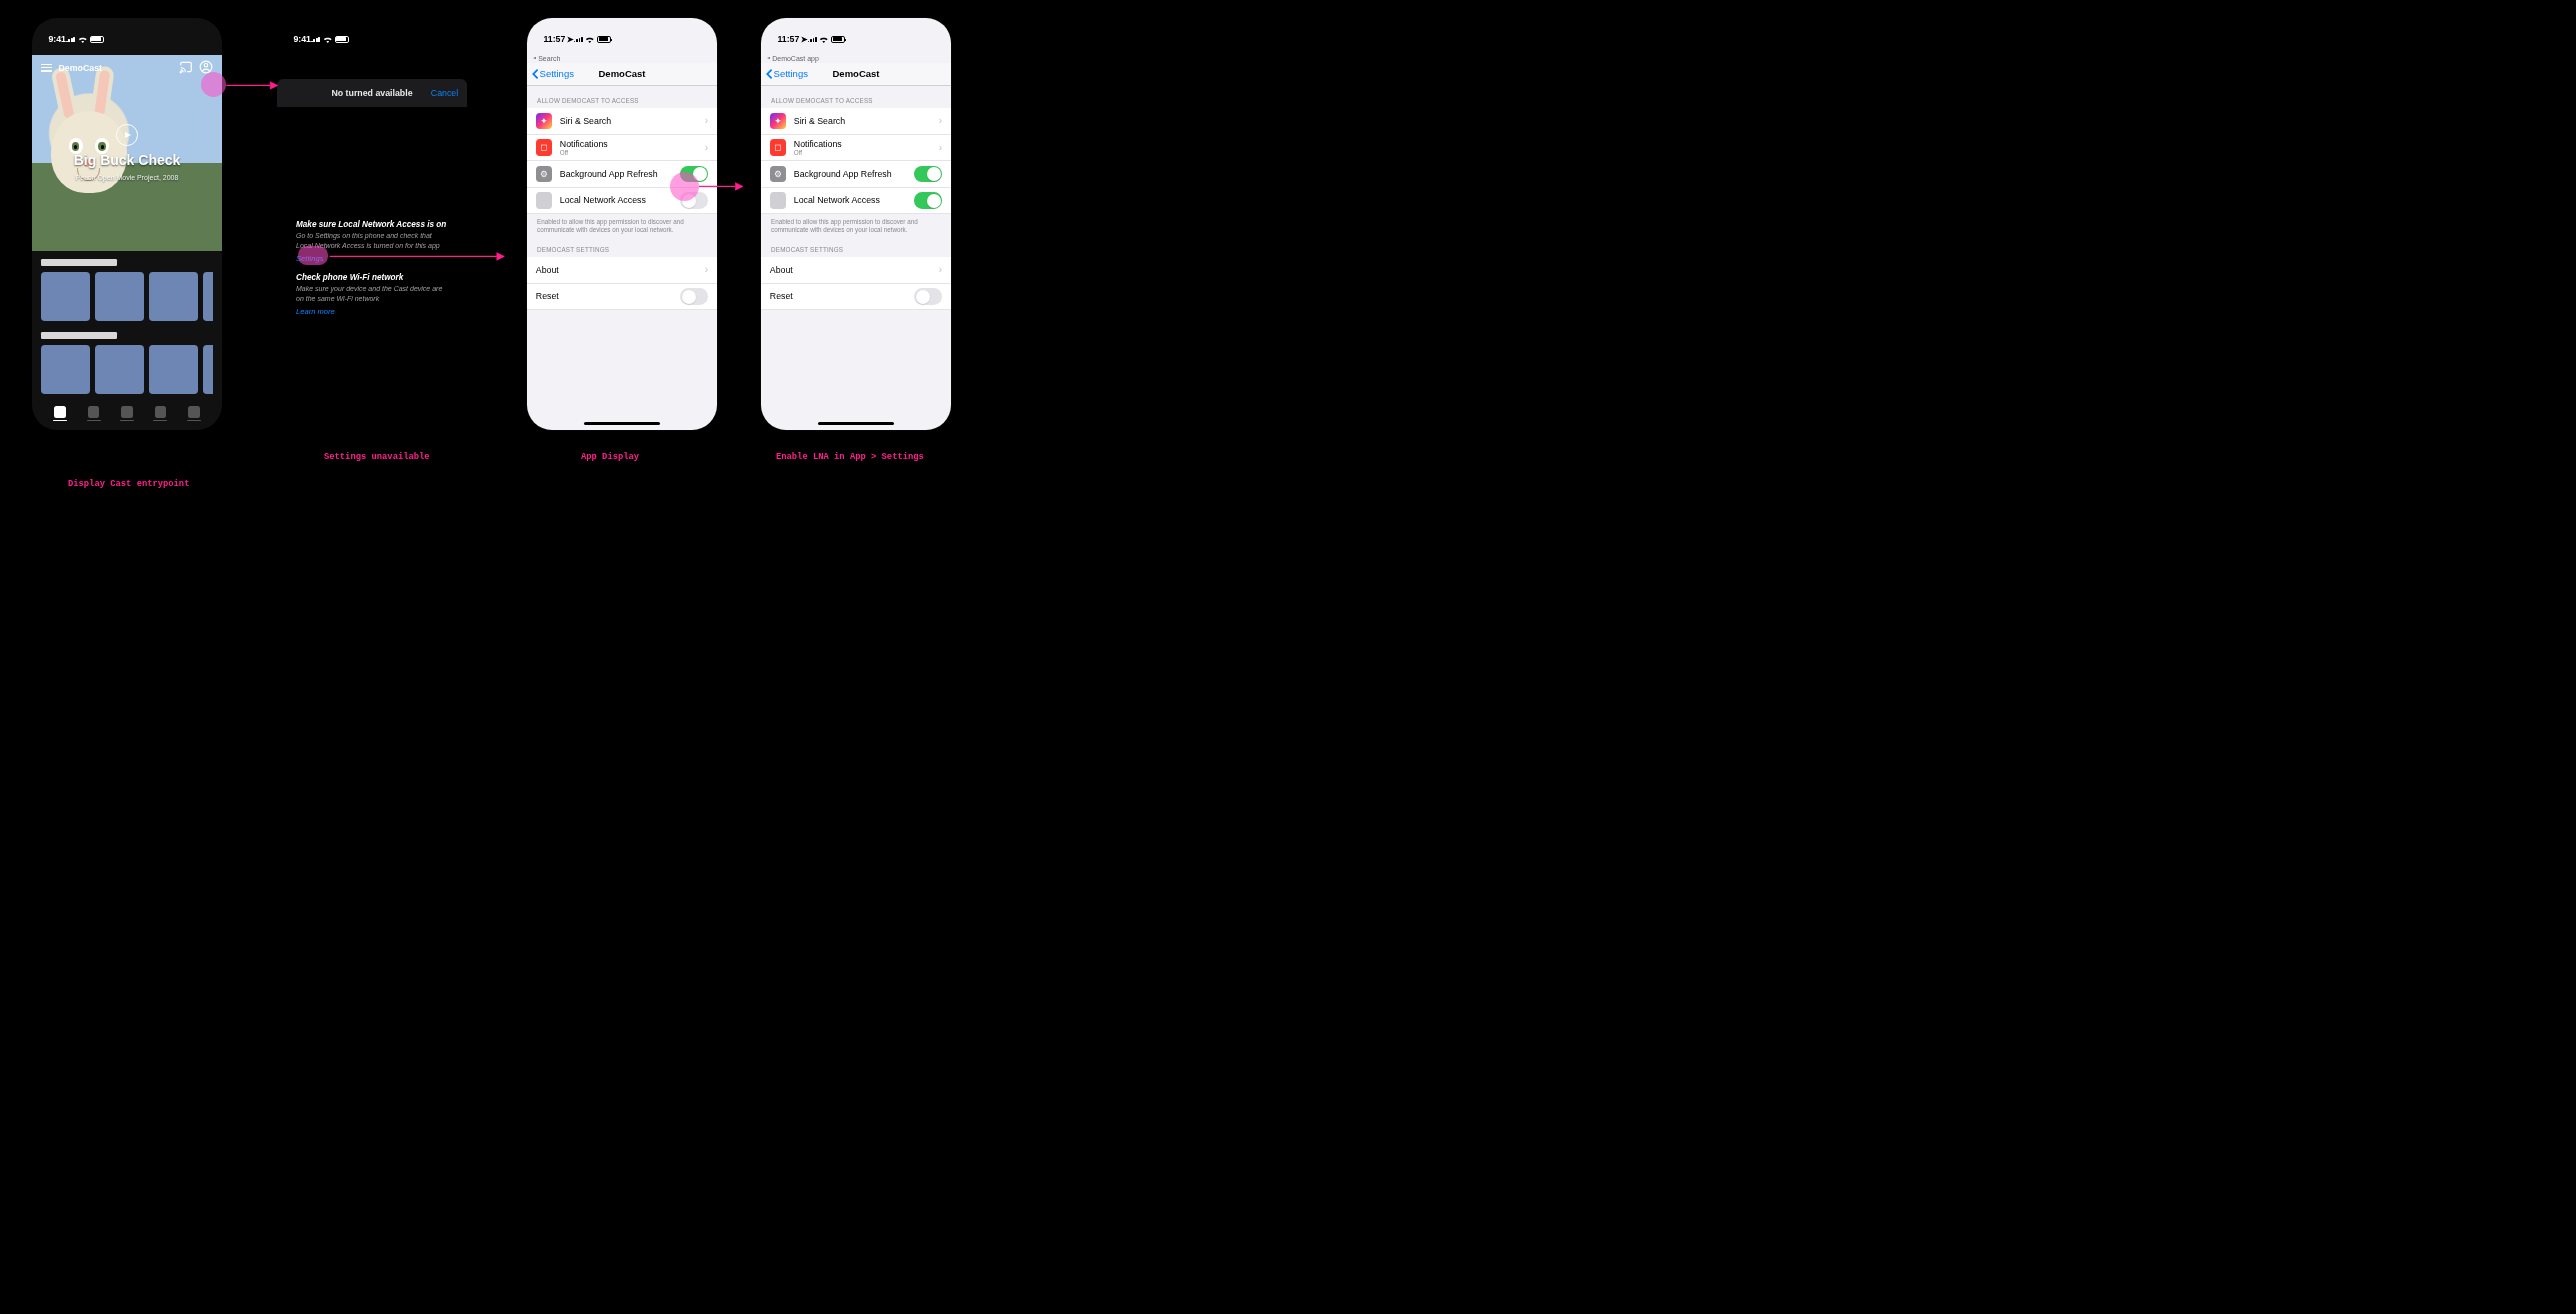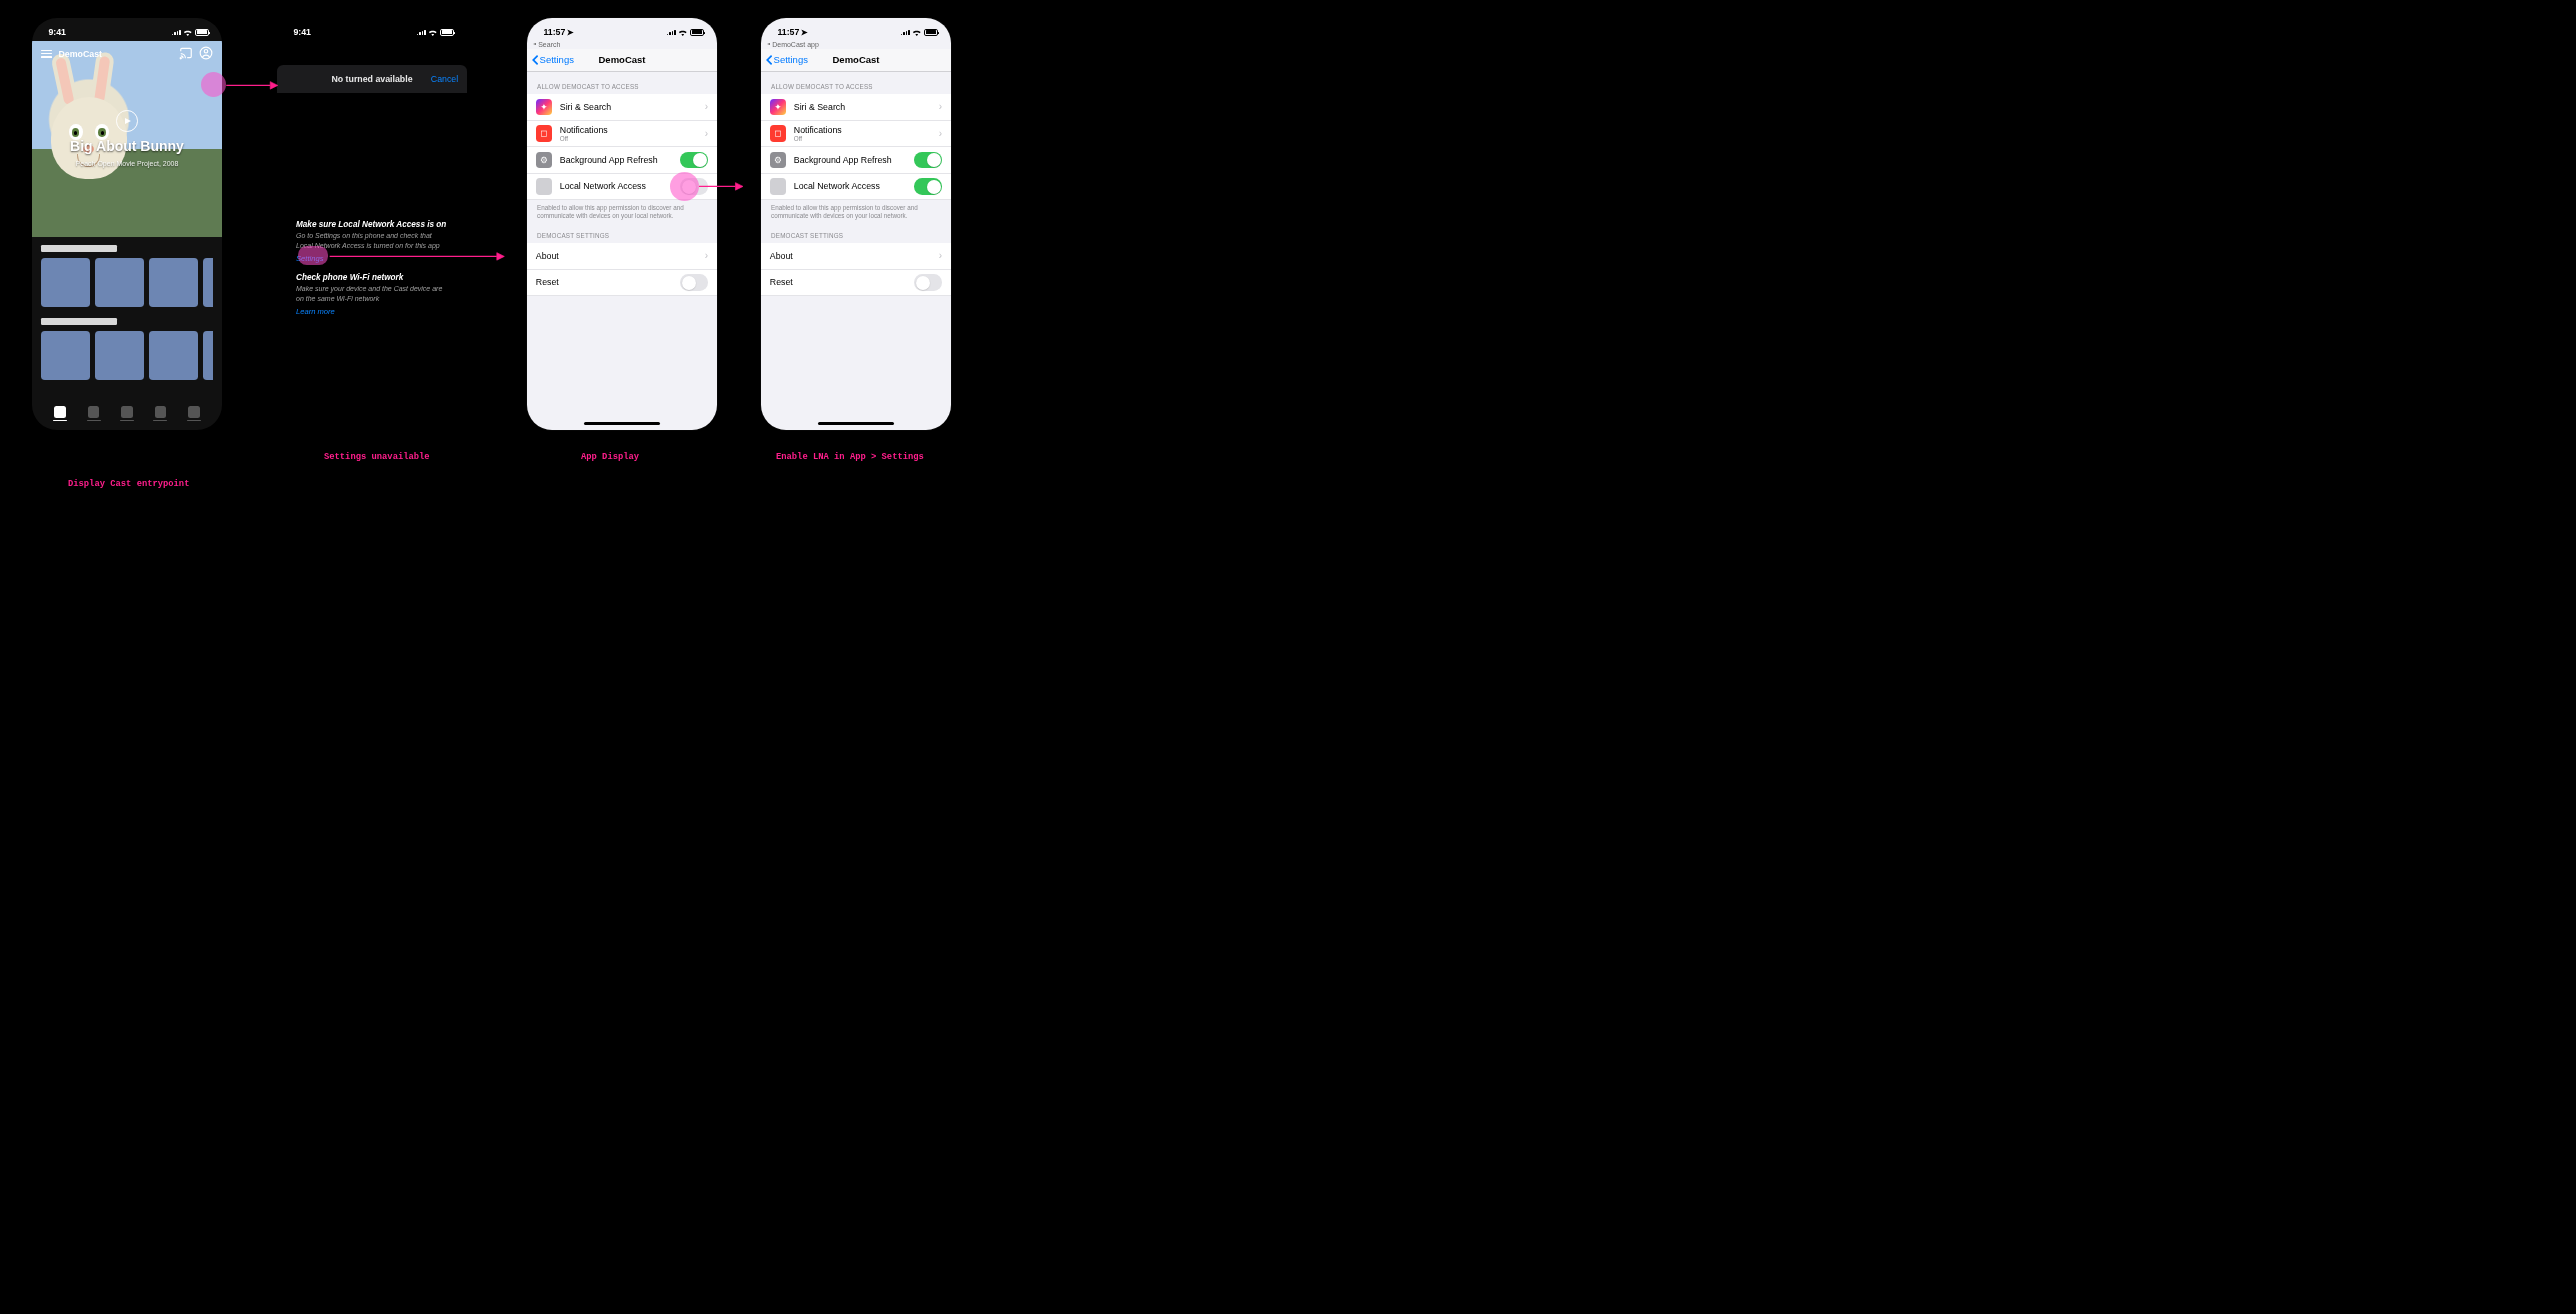--- a/index.html
+++ b/index.html
@@ -20,24 +20,23 @@
     height: 412px;
     border-radius: 25px;
     overflow: hidden;
   }
   .phone.dark  { background: #111; }
   .phone.light { background: #f2f2f7; color: #000; margin-left: 8px; }
 
   
   .status-bar {
     display: flex;
-    justify-content: space-between;
     align-items: center;
     padding: 6.3px 12.6px 0 16.4px;
-    height: 23px;
+    height: 37px;
     font-size: 8.8px;
     font-weight: 600;
   }
   .status-right { display:flex; align-items:center; gap:2.5px; }
   .sig-bars { display:flex; align-items:flex-end; gap:0.9px; height:6.3px;}
   .sig-bars span { width:1.6px; background:currentColor; border-radius:0.6px;}
   .sig-bars span:nth-child(1){height:1.9px}.sig-bars span:nth-child(2){height:3.2px}
   .sig-bars span:nth-child(3){height:4.4px}.sig-bars span:nth-child(4){height:5.7px}
   .wifi-icon svg, .wifi-icon{width:9.5px;height:7.6px}
   .battery {
@@ -269,21 +268,21 @@
             <circle cx="12" cy="12" r="10"></circle>
               <circle cx="12" cy="9" r="3"></circle>
             <path d="M5.5 20c1.3-3 4-4.5 6.5-4.5s5.2 1.5 6.5 4.5"></path>
           </svg>
         </span>
       </div>
     </div>
 
     <div class="hero-center">
       <div class="play-icon"></div>
-      <div class="hero-title">Big About Bunny</div>
+      <div class="hero-title">Big Buck Check</div>
       <div class="hero-sub">Peach Open Movie Project, 2008</div>
     </div>
   </div>
 
   <div class="row-section">
     <div class="row-label"></div>
     <div class="thumb-row">
       <div class="thumb"></div>
       <div class="thumb"></div>
       <div class="thumb"></div>

